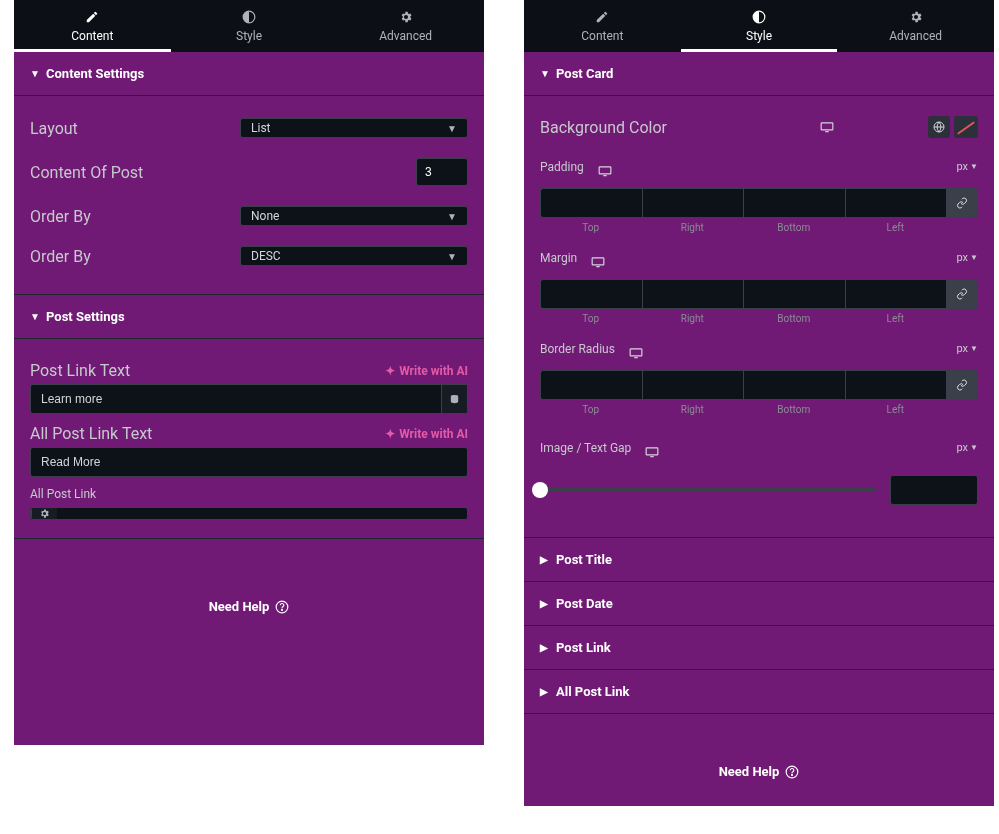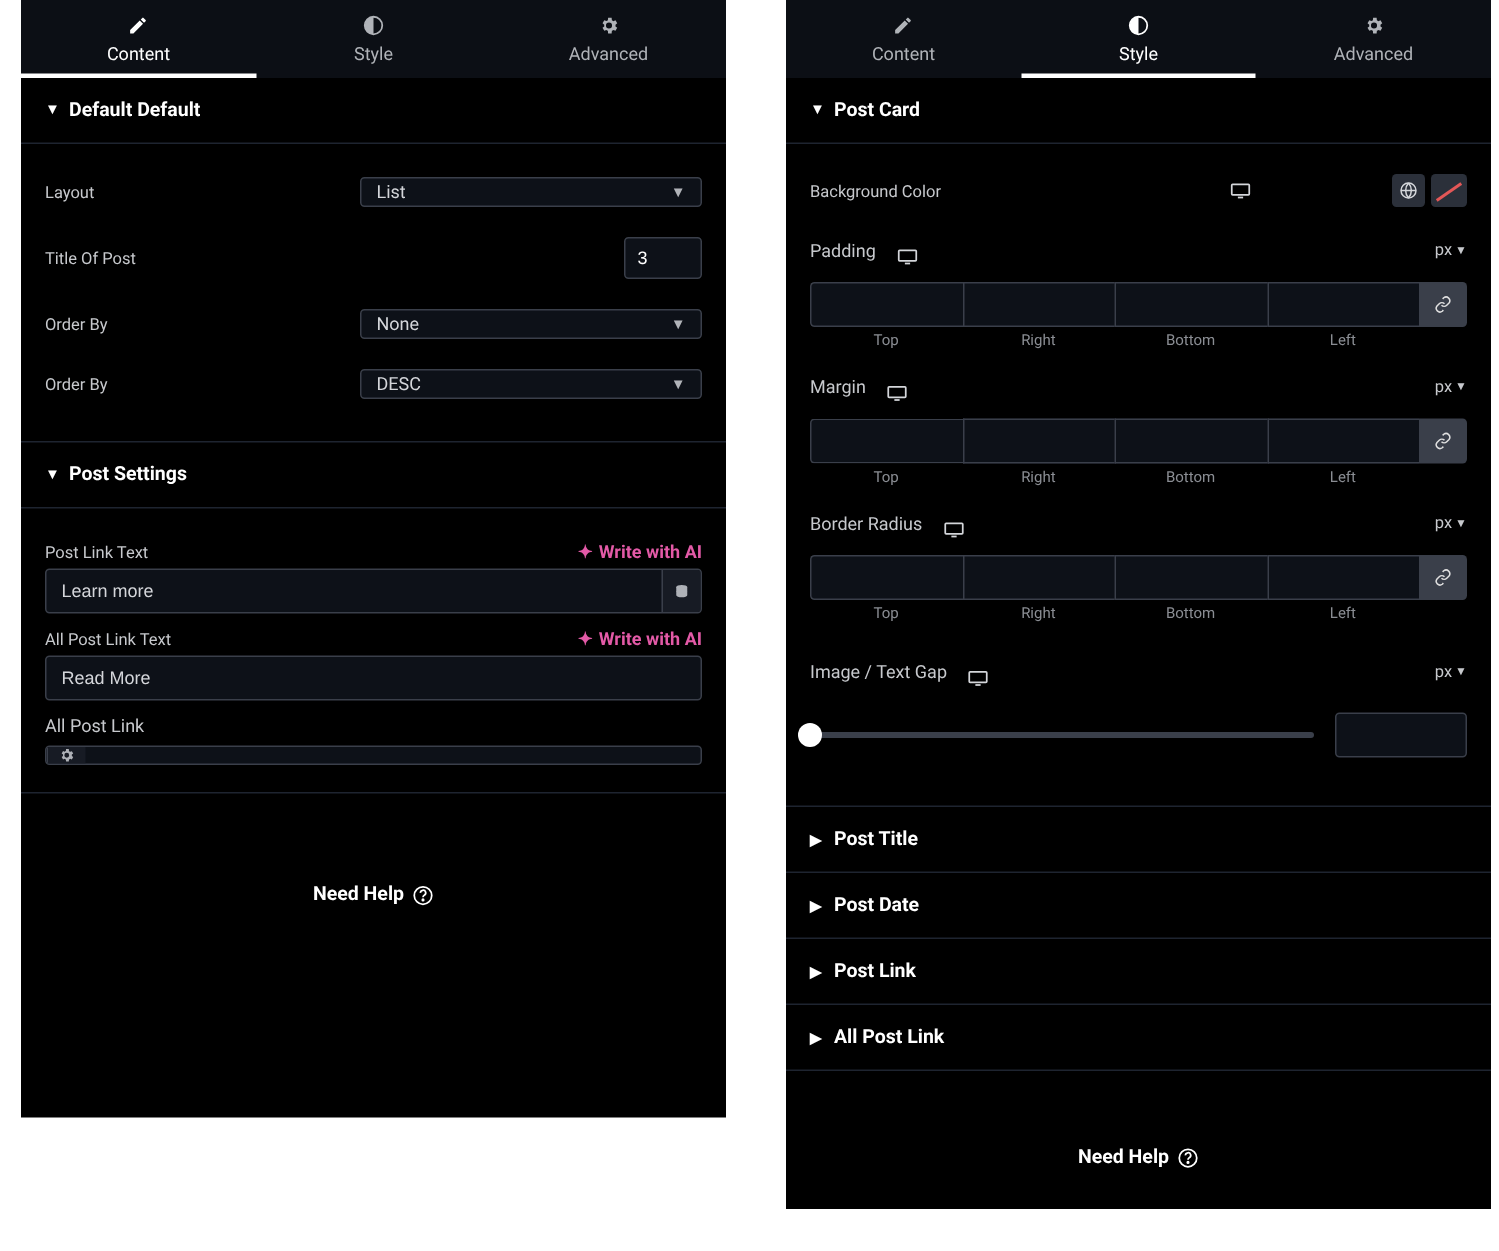--- a/index.html
+++ b/index.html
@@ -7,21 +7,21 @@
     background: #fff;
     font-family: Roboto, "Segoe UI", Arial, sans-serif;
     font-size: 13px;
     color: #e0e0e0;
     display: flex;
     gap: 40px;
     padding: 0;
   }
   .panel {
     width: 470px;
-    background: #000000;
+    background: #701a75;
   }
   .panel.left { height: 745px; margin-left: 14px; }
   .panel.right { height: 806px; margin-left: 0; }
 
   
   .tabs {
     display: flex;
     background: #0c0f15;
     height: 52px;
   }
@@ -74,21 +74,21 @@
 
   
   .row {
     display: flex;
     align-items: center;
     padding: 10px 0;
   }
   .row .label {
     flex: 1;
     color: #c7c9cd;
-    font-size: 11px;
+    font-size: 16px;
   }
 
   
   .select {
     width: 228px;
     height: 20px;
     background: #0d1118;
     border: 1px solid #3a3f4a;
     border-radius: 3px;
     color: #d4d6da;
@@ -360,34 +360,34 @@
         <svg width="14" height="14" viewBox="0 0 24 24" fill="currentColor">
             <path d="M19.4 13a7.5 7.5 0 0 0 0-2l2-1.6-2-3.4-2.4 1a7.4 7.4 0 0 0-1.7-1L15 3h-4l-.3 2.9a7.4 7.4 0 0 0-1.7 1l-2.4-1-2 3.4L6.6 11a7.5 7.5 0 0 0 0 2l-2 1.6 2 3.4 2.4-1a7.4 7.4 0 0 0 1.7 1L11 21h4l.3-2.9a7.4 7.4 0 0 0 1.7-1l2.4 1 2-3.4L19.4 13zM12 15.5A3.5 3.5 0 1 1 12 8.5a3.5 3.5 0 0 1 0 7z"></path>
           </svg>
       </span>
       <span>Advanced</span>
     </div>
   </div>
 
   <div class="section-header">
     <span class="caret">▼</span>
-    <span>Default Default</span>
+    <span>Content Settings</span>
   </div>
   <div class="section-body">
 
     <div class="row">
       <span class="label">Layout</span>
       <div class="select">
         <span>List</span>
         <span class="caret-dn">▼</span>
       </div>
     </div>
 
     <div class="row">
-      <span class="label">Title Of Post</span>
+      <span class="label">Content Of Post</span>
       <input class="numinput" value="3" style="">
     </div>
 
     <div class="row">
       <span class="label">Order By</span>
       <div class="select">
         <span>None</span>
         <span class="caret-dn">▼</span>
       </div>
     </div>

